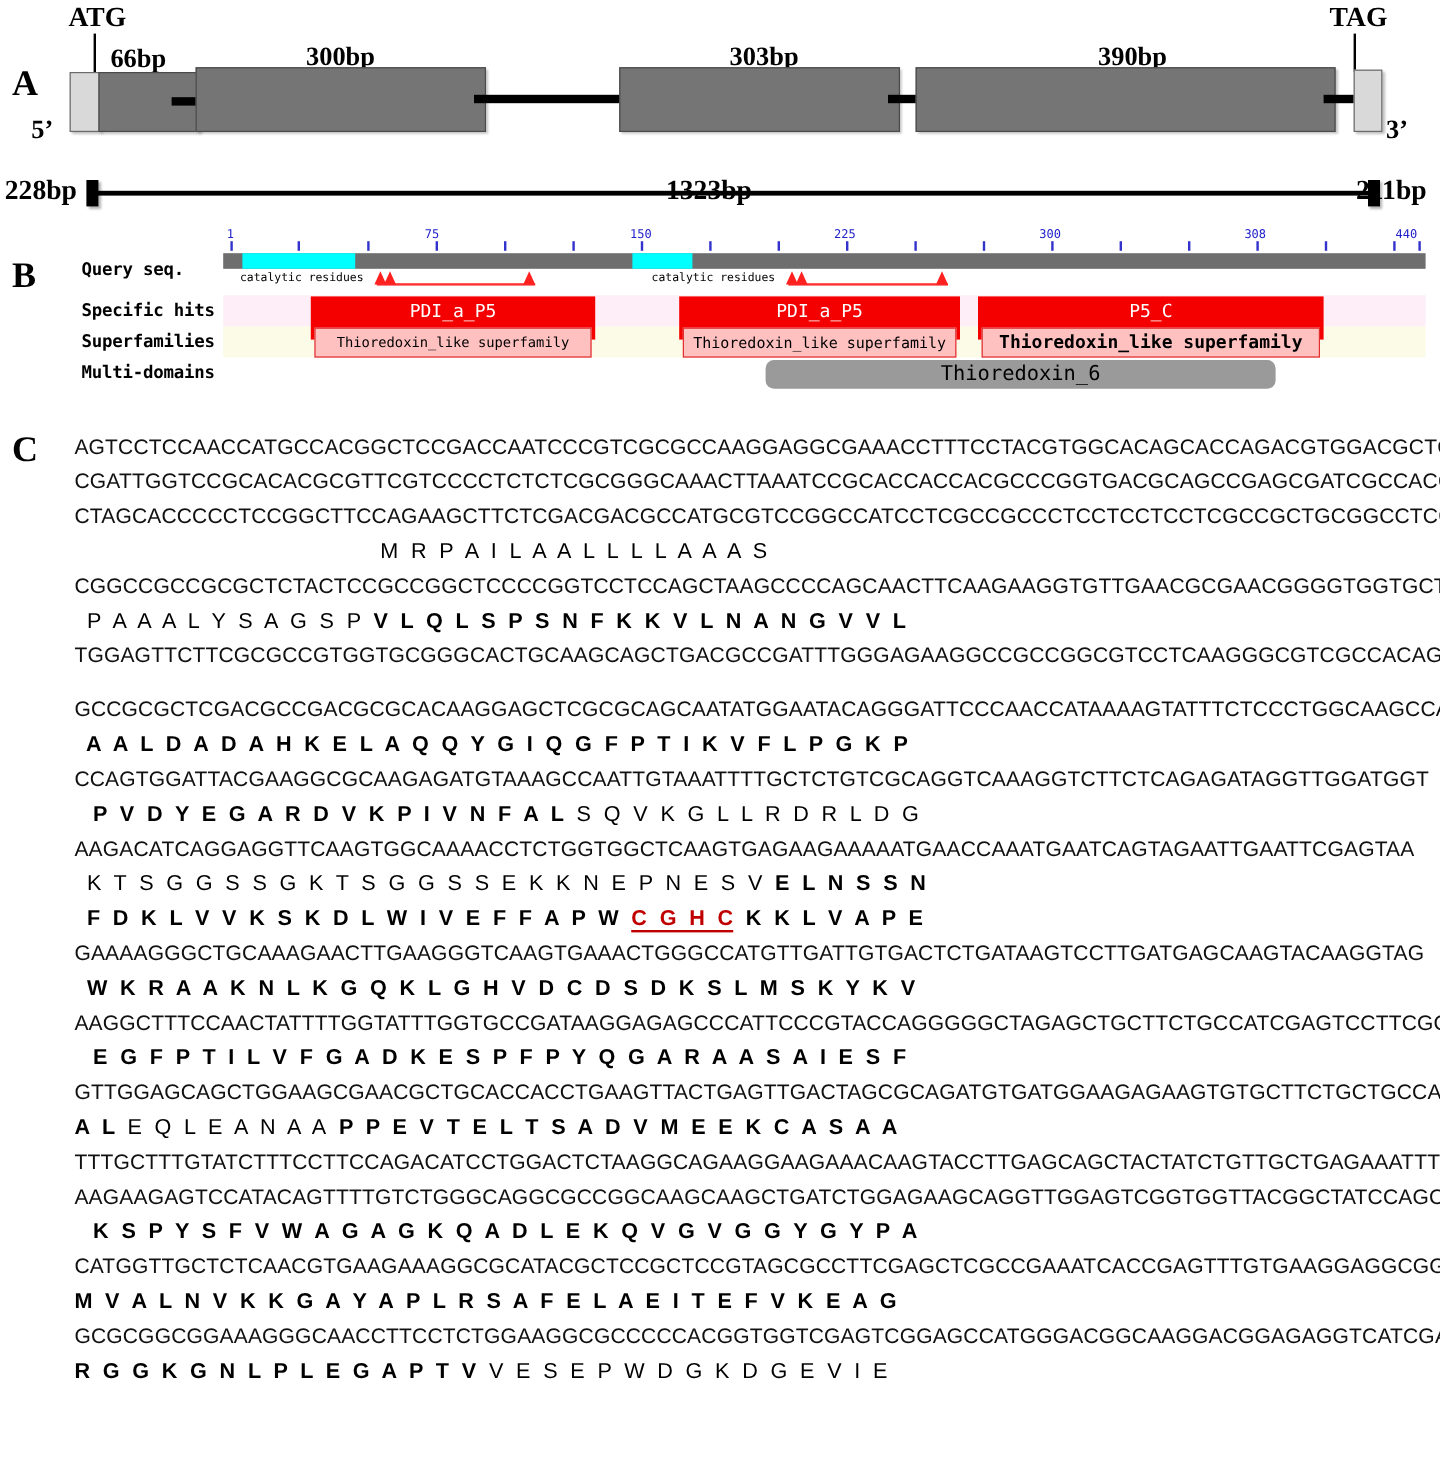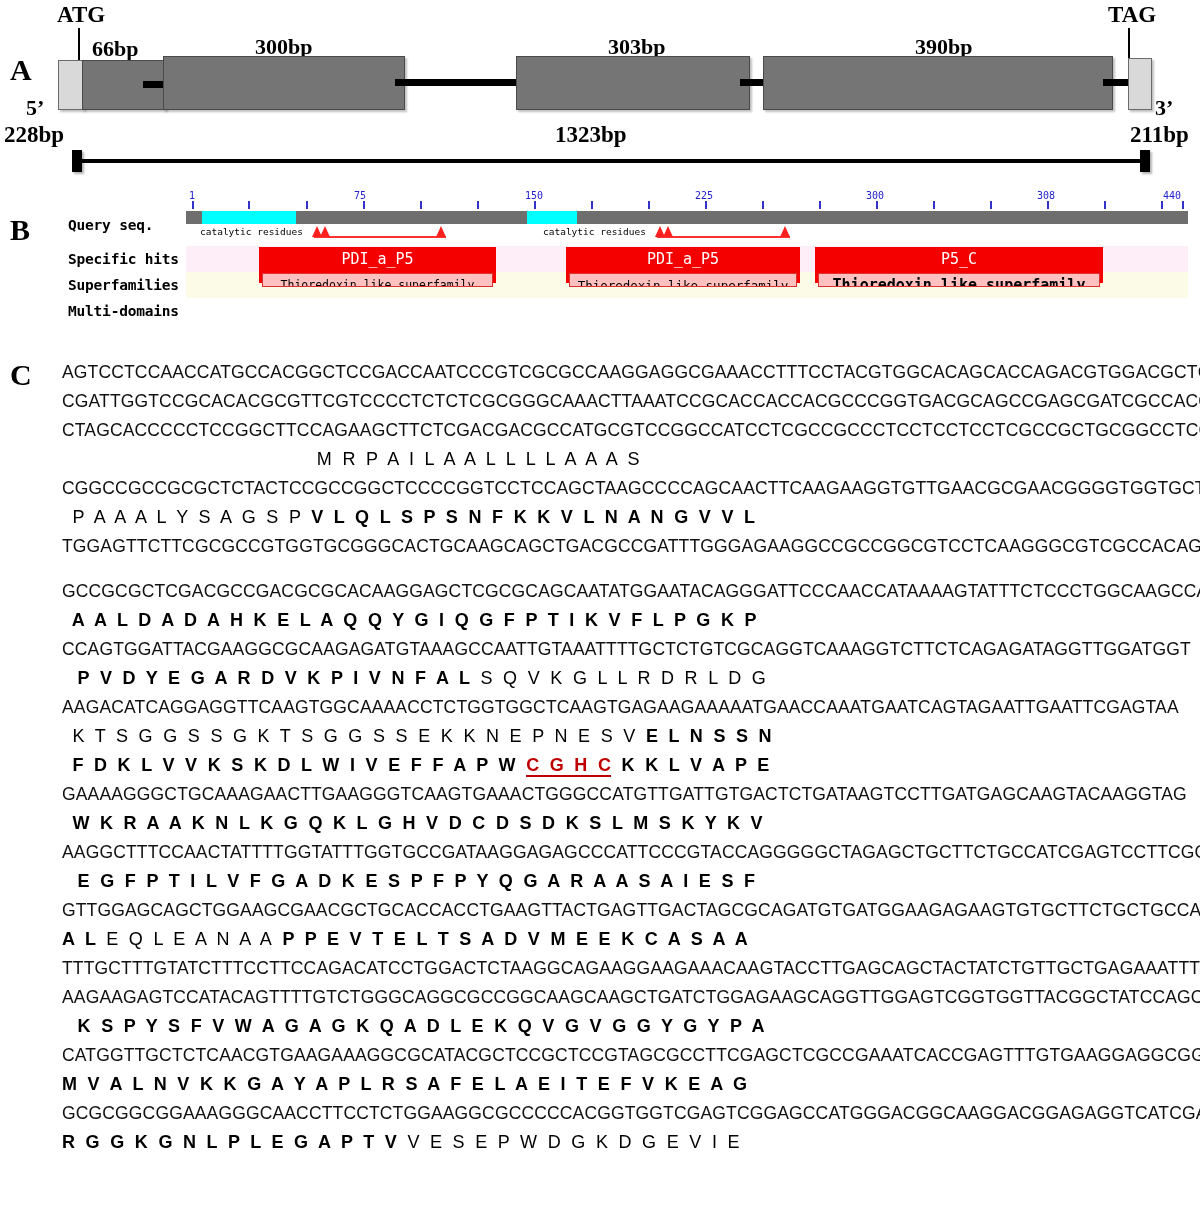--- a/index.html
+++ b/index.html
@@ -85,20 +85,21 @@
     height: 22px;
     background: #000;
     box-shadow: 2px 2px 2px rgba(0,0,0,0.3);
   }
   .ruler-text {
     position: absolute;
     font-family: "Liberation Serif", serif;
     font-weight: bold;
     font-size: 23px;
     white-space: nowrap;
+    margin-top: 24px;
   }
 
   
   #panel-b {
     position: absolute;
     left: 0; top: 190px;
     width: 1200px; height: 155px;
   }
   .cdd-rowlabel {
     position: absolute;
@@ -181,21 +182,21 @@
     font-family: "DejaVu Sans Mono", monospace;
     font-size: 15px;
     text-align: center;
     line-height: 24px;
     white-space: nowrap;
     overflow: hidden;
   }
   .super-box {
     position: absolute;
     top: 83px;
-    height: 14px;
+    height: 25px;
     background: #ffc0c0;
     border: 1.5px solid #e03030;
     color: #000;
     font-family: "DejaVu Sans Mono", monospace;
     text-align: center;
     line-height: 23px;
     white-space: nowrap;
     overflow: hidden;
     box-sizing: border-box;
   }
@@ -352,20 +353,21 @@
     <div class="cat-marker" style="left:594px;"></div>
 
     <div class="hit-box" style="left:73px;  width:237px;">PDI_a_P5</div>
     <div class="hit-box" style="left:380px; width:234px;">PDI_a_P5</div>
     <div class="hit-box" style="left:629px; width:288px;">P5_C</div>
 
     <div class="super-box" style="left:76px;  width:231px; font-size:11.5px;">Thioredoxin_like superfamily</div>
     <div class="super-box" style="left:383px; width:228px; font-size:12.5px;">Thioredoxin_like superfamily</div>
     <div class="super-box" style="left:632px; width:282px; font-size:15px; font-weight:bold;">Thioredoxin_like superfamily</div>
 
+    <div class="multi-box" style="left:452px; width:425px;">Thioredoxin_6</div>
   </div>
 </div>
 
 <div id="panel-c">
   <span class="panel-letter" style="left:10px; top:10px;">C</span>
   <div id="seq-block">
       <div class="seq-line dna">AGTCCTCCAACCATGCCACGGCTCCGACCAATCCCGTCGCGCCAAGGAGGCGAAACCTTTCCTACGTGGCACAGCACCAGACGTGGACGCTCA</div>
       <div class="seq-line dna">CGATTGGTCCGCACACGCGTTCGTCCCCTCTCTCGCGGGCAAACTTAAATCCGCACCACCACGCCCGGTGACGCAGCCGAGCGATCGCCACCAT</div>
       <div class="seq-line dna">CTAGCACCCCCTCCGGCTTCCAGAAGCTTCTCGACGACGCCATGCGTCCGGCCATCCTCGCCGCCCTCCTCCTCCTCGCCGCTGCGGCCTCCC</div>
       <div class="seq-line aa"><span class="n">                                                 M  R  P  A  I  L  A  A  L  L  L  L  A  A  A  S</span></div>

